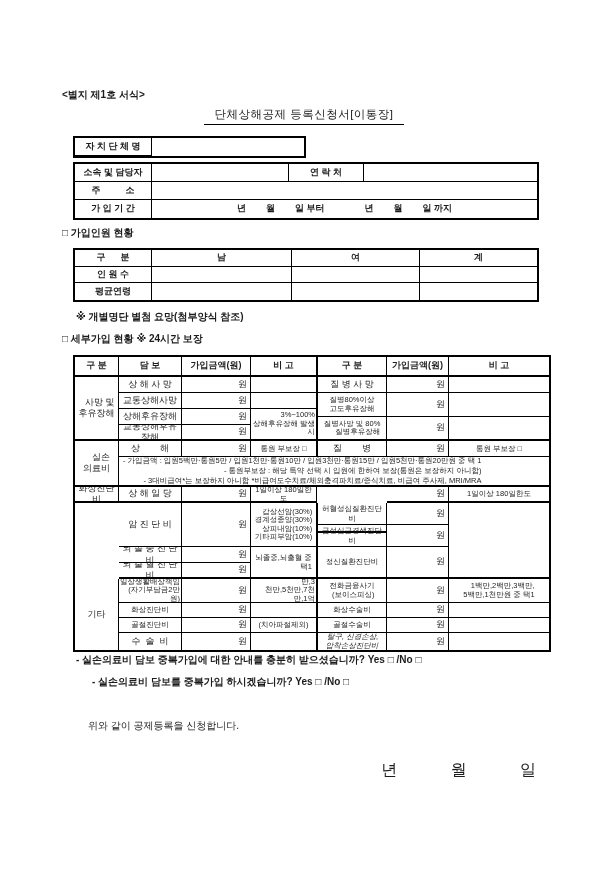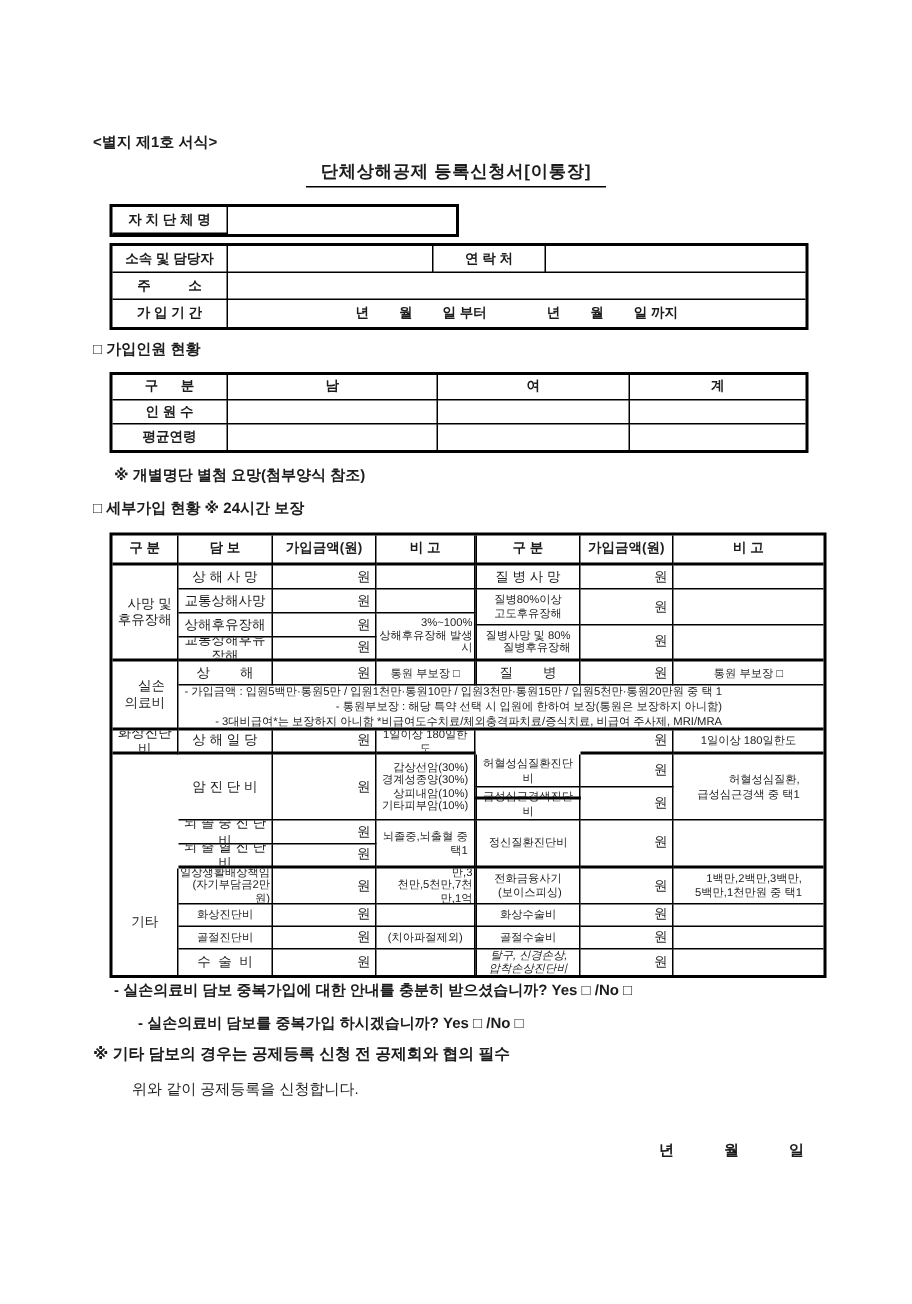--- a/index.html
+++ b/index.html
@@ -22,21 +22,21 @@
   .gb { border-bottom-width: 2px; }
   .won { justify-content: flex-end; padding-right: 3px; }
   .small { font-size: 7.5px; }
   .tight { line-height: 1.12; }
   .leftal { justify-content: flex-start; text-align: left; padding-left: 4px; }
   .pre { white-space: pre-line; text-align: right; }
   .presp { white-space: pre; }
   .hd { font-weight: bold; }
   .heading { font-size: 10px; font-weight: bold; }
   .title {
-    font-size: 11.5px; font-weight: bold; letter-spacing: 0.5px;
+    font-size: 11.5px; font-weight: normal; letter-spacing: 0.5px;
     border-bottom: 1.5px solid #000; padding: 0 10px 2px 10px;
     width: max-content; left: 0; right: 0; margin: 0 auto;
   }
 </style>
 </head>
 <body>
 
 <div class="sheet">
 
   <div class="abs heading" style="left:62px; top:88px;">&lt;별지 제1호 서식&gt;</div>
@@ -139,22 +139,20 @@
     <div class="cell small no-r gb" style="grid-area:9/7/10/8;">1일이상 180일한도</div>
 
     <div class="cell" style="grid-area:10/2/12/3;">암 진 단 비</div>
     <div class="cell won" style="grid-area:10/3/12/4;">원</div>
     <div class="cell small pre tight" style="grid-area:10/4/12/5;">갑상선암(30%)
 경계성종양(30%)
 상피내암(10%)
 기타피부암(10%)</div>
     <div class="cell lb small" style="grid-area:10/5/11/6;">허혈성심질환진단비</div>
     <div class="cell won" style="grid-area:10/6/11/7;">원</div>
-    <div class="cell small pre no-r" style="grid-area:10/7/12/8;">허혈성심질환,
-급성심근경색 중 택1</div>
     <div class="cell lb small" style="grid-area:11/5/12/6;">급성심근경색진단비</div>
     <div class="cell won" style="grid-area:11/6/12/7;">원</div>
     <div class="cell" style="grid-area:12/2/13/3;">뇌 졸 중 진 단 비</div>
     <div class="cell won" style="grid-area:12/3/13/4;">원</div>
     <div class="cell small pre gb" style="grid-area:12/4/14/5;">뇌졸중,뇌출혈 중
 택1</div>
     <div class="cell lb small gb" style="grid-area:12/5/14/6;">정신질환진단비</div>
     <div class="cell won gb" style="grid-area:12/6/14/7;">원</div>
     <div class="cell no-r gb" style="grid-area:12/7/14/8;"></div>
     <div class="cell gb" style="grid-area:13/2/14/3;">뇌 출 혈 진 단 비</div>
@@ -191,17 +189,16 @@
     <div class="cell won no-b" style="grid-area:17/3/18/4;">원</div>
     <div class="cell no-b" style="grid-area:17/4/18/5;"></div>
     <div class="cell lb small pre tight no-b" style="grid-area:17/5/18/6;font-style:italic;">탈구, 신경손상,
 압착손상진단비</div>
     <div class="cell won no-b" style="grid-area:17/6/18/7;">원</div>
     <div class="cell no-r no-b" style="grid-area:17/7/18/8;"></div>
   </div>
 
   <div class="abs heading" style="left:76px; top:653px;">- 실손의료비 담보 중복가입에 대한 안내를 충분히 받으셨습니까? Yes □ /No □</div>
   <div class="abs heading" style="left:92px; top:675px;">- 실손의료비 담보를 중복가입 하시겠습니까? Yes □ /No □</div>
-  <div class="abs heading" style="left:62px; top:696px; font-size:10.5px;">※ 기타 담보의 경우는 공제등록 신청 전 공제회와 협의 필수</div>
   <div class="abs" style="left:88px; top:719px; font-size:10px;">위와 같이 공제등록을 신청합니다.</div>
-  <div class="abs presp" style="right:72px; top:760px; font-size:10px;font-weight:bold;">년            월            일</div>
+  <div class="abs presp" style="right:72px; top:760px; font-size:16px;">년            월            일</div>
 
 </div>
 
 </body></html>

